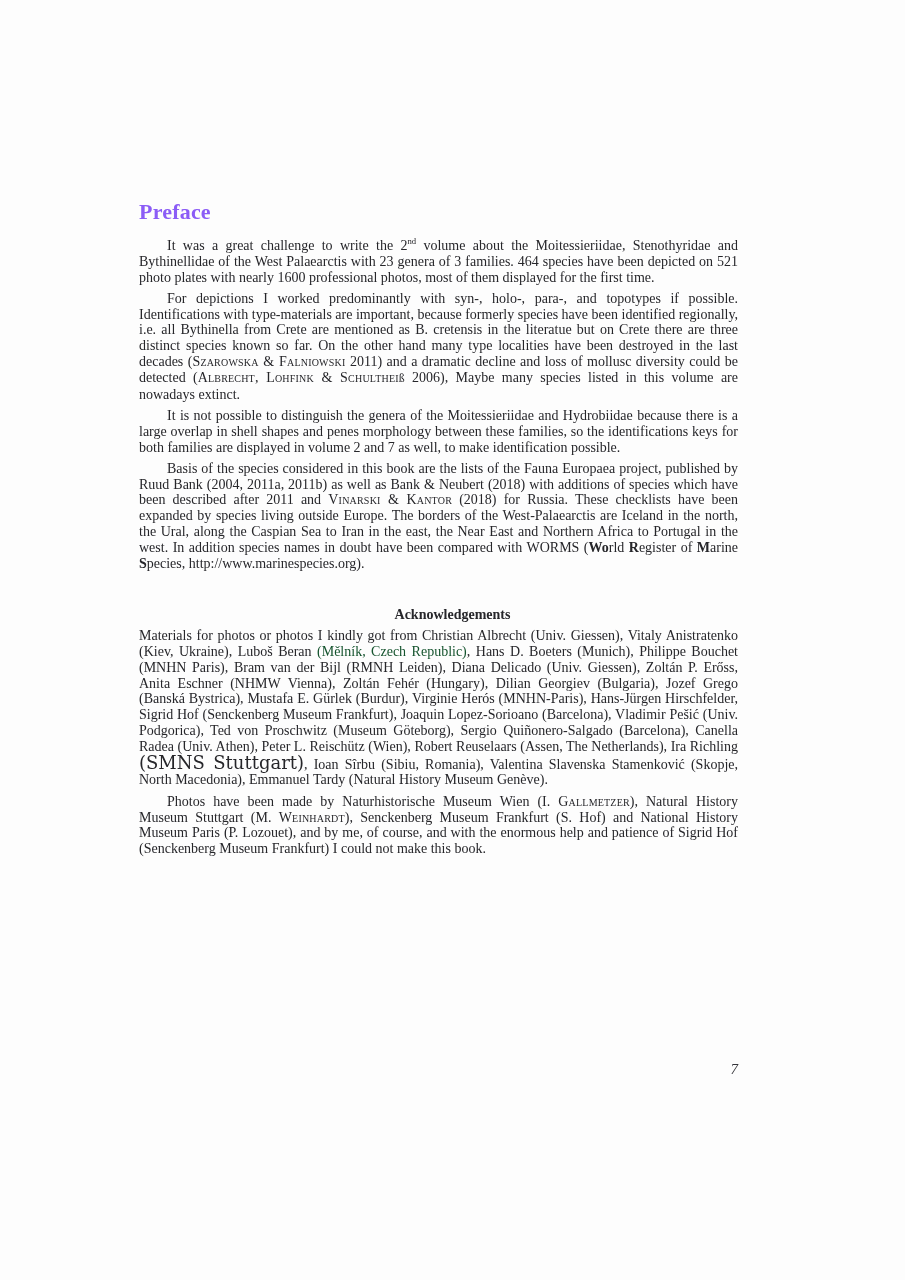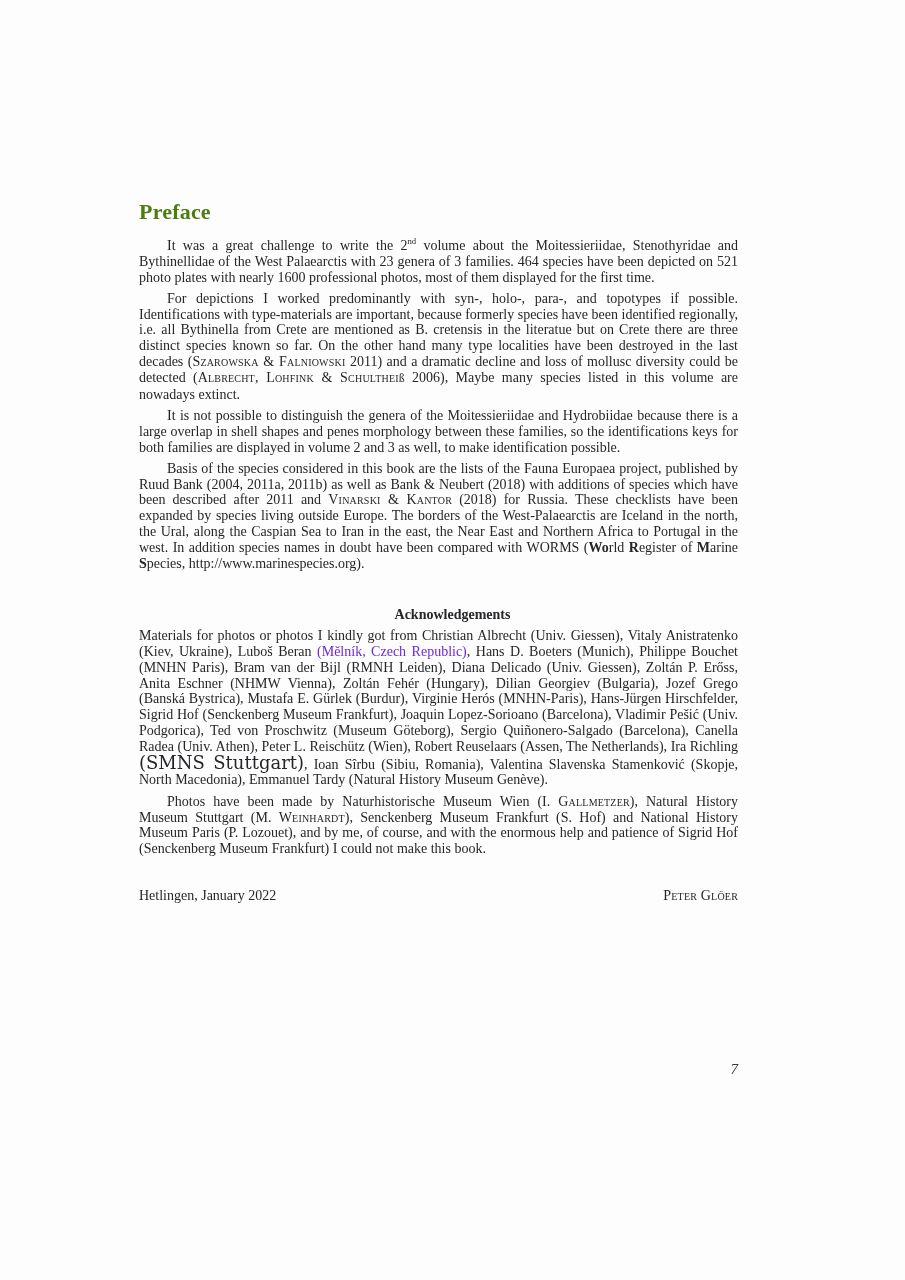--- a/index.html
+++ b/index.html
@@ -21,21 +21,21 @@
     left: 139px;
     top: 199px;
     width: 599px;
   }
   h1.title {
     font-size: 22px;
     line-height: 26px;
     font-weight: bold;
     margin: 0 0 13px 0;
     letter-spacing: 0.2px;
-    color: #4d7c0f;
+    color: #8b5cf6;
   }
   p.para {
     font-size: 14px;
     line-height: 15.8px;
     text-align: justify;
     text-indent: 28px;
     margin: 0 0 5.5px 0;
   }
   p.para.noindent { text-indent: 0; }
   h2.ack-heading {
@@ -60,45 +60,41 @@
     width: 599px;
     text-align: right;
     font-size: 15px;
     font-style: italic;
     color: #35353a;
   }
   .italic { }
   .bold { font-weight: bold; }
   .smallcaps { font-variant: small-caps; letter-spacing: 0.2px; }
   .sup { vertical-align: super; font-size: 0.62em; line-height: 0; }
-  .muted { color: #6d28d9; }
+  .muted { color: #14532d; }
   .altfont { font-family: "DejaVu Serif", serif; font-size: 18px; }
   .small { font-size: 0.84em; }
 </style>
 </head>
 <body>
 
 <div class="page">
   <main class="text-block">
     <h1 class="title">Preface</h1>
 
     <section>
         <p class="para">It was a great challenge to write the 2<span class="sup">nd</span> volume about the Moitessieriidae, Stenothyridae and Bythinellidae of the West Palaearctis with 23 genera of 3 families. 464 species have been depicted on 521 photo plates with nearly 1600 professional photos, most of them displayed for the first time.</p>
         <p class="para">For depictions I worked predominantly with syn-, holo-, para-, and topotypes if possible. Identifications with type-materials are important, because formerly species have been identified regionally, i.e. all <span class="italic">Bythinella</span> from Crete are mentioned as <span class="italic">B. cretensis</span> in the literatue but on Crete there are three distinct species known so far. On the other hand many type localities have been destroyed in the last decades (<span class="smallcaps">Szarowska &amp; Falniowski</span> 2011) and a dramatic decline and loss of mollusc diversity could be detected (<span class="smallcaps">Albrecht, Lohfink &amp; Schulthei</span><span class="small">ß</span> 2006), Maybe many species listed in this volume are nowadays extinct.</p>
-        <p class="para">It is not possible to distinguish the genera of the Moitessieriidae and Hydrobiidae because there is a large overlap in shell shapes and penes morphology between these families, so the identifications keys for both families are displayed in volume 2 and 3 as well, to make identification possible.</p>
+        <p class="para">It is not possible to distinguish the genera of the Moitessieriidae and Hydrobiidae because there is a large overlap in shell shapes and penes morphology between these families, so the identifications keys for both families are displayed in volume 2 and 7 as well, to make identification possible.</p>
         <p class="para">Basis of the species considered in this book are the lists of the Fauna Europaea project, published by Ruud Bank (2004, 2011a, 2011b) as well as Bank &amp; Neubert (2018) with additions of species which have been described after 2011 and <span class="smallcaps">Vinarski &amp; Kantor</span> (2018) for Russia. These checklists have been expanded by species living outside Europe. The borders of the West-Palaearctis are Iceland in the north, the Ural, along the Caspian Sea to Iran in the east, the Near East and Northern Africa to Portugal in the west. In addition species names in doubt have been compared with WORMS (<span class="bold">Wo</span>rld <span class="bold">R</span>egister of <span class="bold">M</span>arine <span class="bold">S</span>pecies, http://www.marinespecies.org).</p>
       </section>
 
     <h2 class="ack-heading">Acknowledgements</h2>
 
     <section>
         <p class="para noindent">Materials for photos or photos I kindly got from Christian Albrecht (Univ. Giessen), Vitaly Anistratenko (Kiev, Ukraine), Luboš Beran <span class="muted">(Mělník, Czech Republic)</span>, Hans D. Boeters (Munich), Philippe Bouchet (MNHN Paris), Bram van der Bijl (RMNH Leiden), Diana Delicado (Univ. Giessen), Zoltán P. Erőss, Anita Eschner (NHMW Vienna), Zoltán Fehér (Hungary), Dilian Georgiev (Bulgaria), Jozef Grego (Banská Bystrica), Mustafa E. Gürlek (Burdur), Virginie Herós (MNHN-Paris), Hans-Jürgen Hirschfelder, Sigrid Hof (Senckenberg Museum Frankfurt), Joaquin Lopez-Sorioano (Barcelona), Vladimir Pešić (Univ. Podgorica), Ted von Proschwitz (Museum Göteborg), Sergio Quiñonero-Salgado (Barcelona), Canella Radea (Univ. Athen), Peter L. Reischütz (Wien), Robert Reuselaars (Assen, The Netherlands), Ira Richling <span class="altfont">(SMNS Stuttgart)</span>, Ioan Sîrbu (Sibiu, Romania), Valentina Slavenska Stamenković (Skopje, North Macedonia), Emmanuel Tardy (Natural History Museum Genève).</p>
         <p class="para">Photos have been made by Naturhistorische Museum Wien (I. <span class="smallcaps">Gallmetzer</span>), Natural History Museum Stuttgart (M. <span class="smallcaps">Weinhardt</span>), Senckenberg Museum Frankfurt (S. Hof) and National History Museum Paris (P. Lozouet), and by me, of course, and with the enormous help and patience of Sigrid Hof (Senckenberg Museum Frankfurt) I could not make this book.</p>
       </section>
 
-    <div class="signoff">
-      <span>Hetlingen, January 2022</span>
-      <span class="smallcaps">Peter Glöer</span>
-    </div>
   </main>
 
   <div class="page-number">7</div>
 </div>
 
 </body></html>

